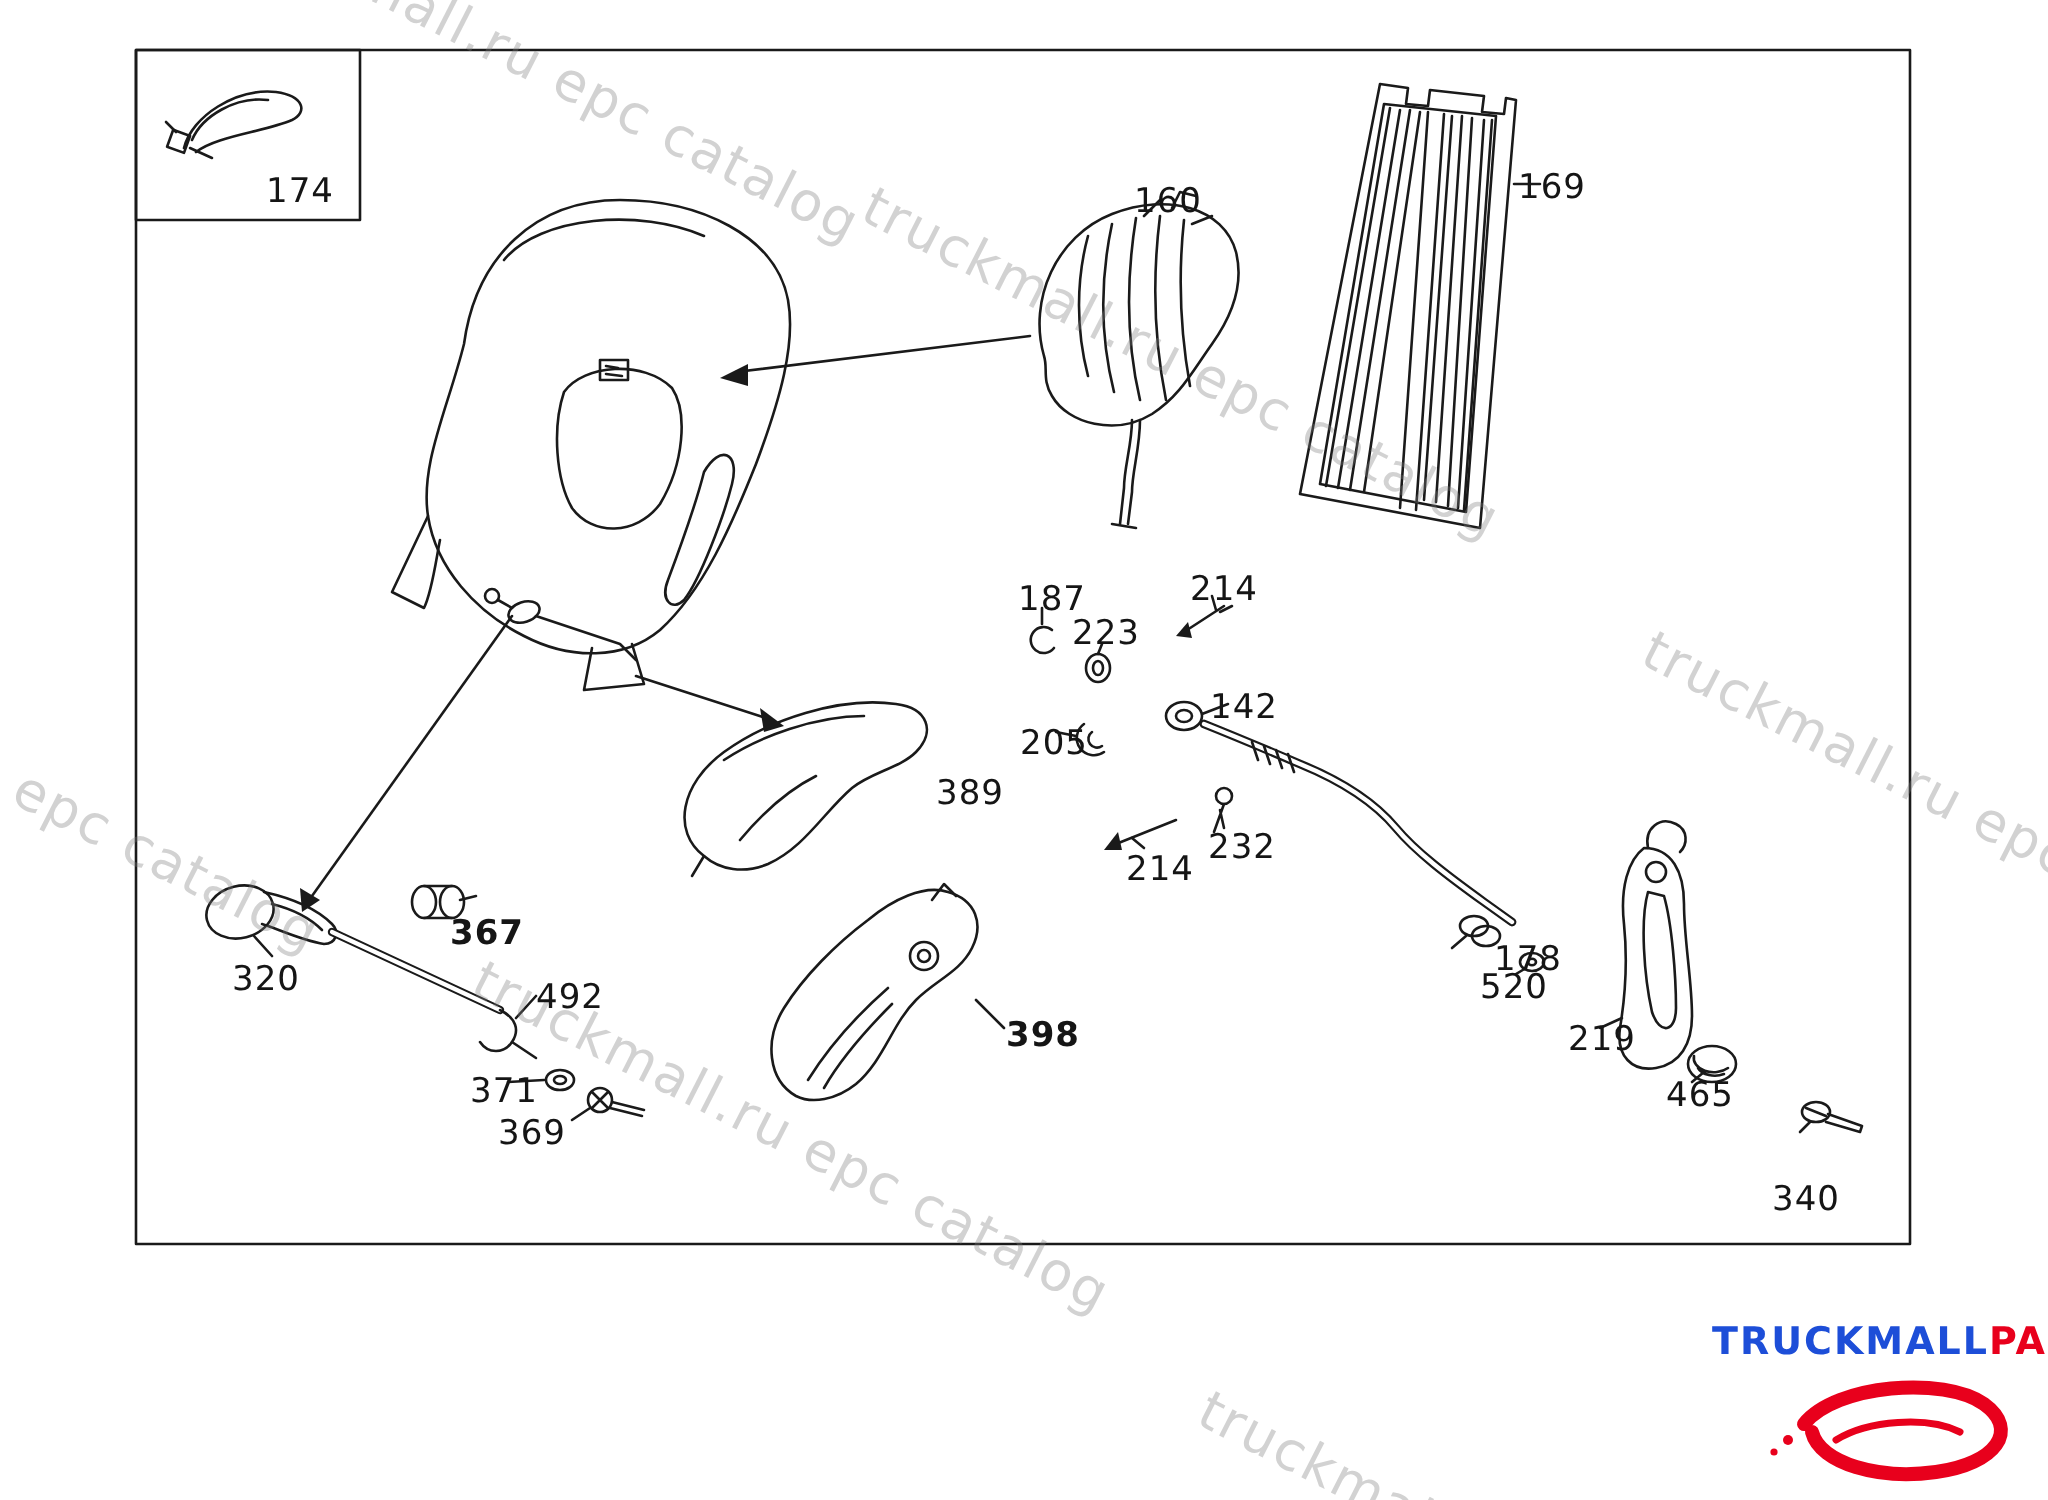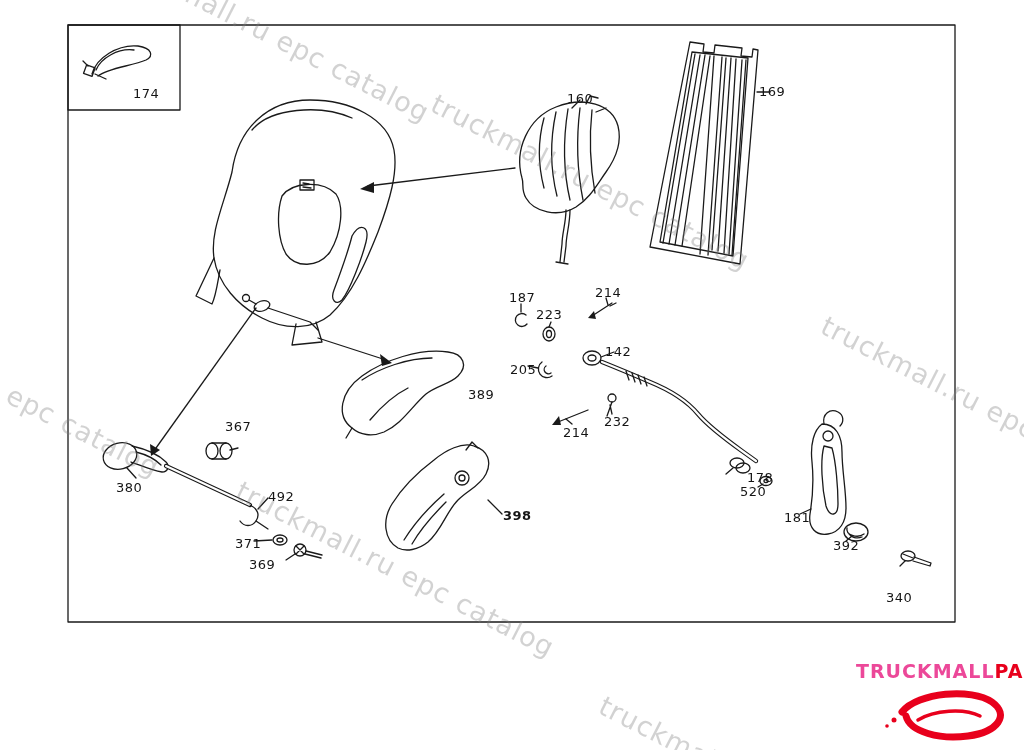--- a/index.html
+++ b/index.html
@@ -6,21 +6,21 @@
   .page{
     position:relative;
     width:1024px;height:750px;
     background:#ffffff;
     overflow:hidden;
     font-family:"DejaVu Sans", sans-serif;
   }
   .diagram-svg{position:absolute;left:0;top:0;}
   .part-label{
     position:absolute;
-    font-size:13px;
+    font-size:17px;
     color:#151515;
     letter-spacing:0.5px;
     white-space:nowrap;
     z-index:4;
   }
   .watermark{
     position:absolute;
     font-size:27px;
     letter-spacing:1px;
     color:rgba(125,125,125,0.35);
@@ -32,21 +32,21 @@
   }
   .logo{
     position:absolute;
     left:856px;top:660px;
     font-size:19px;
     font-weight:bold;
     letter-spacing:1px;
     z-index:5;
     white-space:nowrap;
   }
-  .logo .gray{color:#ec4899;}
+  .logo .gray{color:#1d4ed8;}
   .logo .red{color:#e8001c;}
   .logo-swirl{position:absolute;left:880px;top:680px;z-index:5;}
 </style>
 </head>
 <body>
 
 <div class="page">
 
   <div class="watermark" style="left:120px;top:-60px;">truckmall.ru epc catalog</div>
   <div class="watermark" style="left:440px;top:88px;">truckmall.ru epc catalog</div>
@@ -240,30 +240,30 @@
   <div class="part-label" style="left:567px;top:91px;">160</div>
   <div class="part-label" style="left:759px;top:84px;">169</div>
   <div class="part-label" style="left:509px;top:290px;">187</div>
   <div class="part-label" style="left:536px;top:307px;">223</div>
   <div class="part-label" style="left:595px;top:285px;">214</div>
   <div class="part-label" style="left:510px;top:362px;">205</div>
   <div class="part-label" style="left:605px;top:344px;">142</div>
   <div class="part-label" style="left:468px;top:387px;text-align:center;">389</div>
   <div class="part-label" style="left:563px;top:425px;">214</div>
   <div class="part-label" style="left:604px;top:414px;">232</div>
-  <div class="part-label" style="left:225px;top:419px;">367</div>
-  <div class="part-label" style="left:116px;top:480px;">380</div>
+  <div class="part-label" style="left:225px;top:457px;font-weight:bold;">367</div>
+  <div class="part-label" style="left:116px;top:480px;">320</div>
   <div class="part-label" style="left:268px;top:489px;">492</div>
   <div class="part-label" style="left:235px;top:536px;">371</div>
   <div class="part-label" style="left:249px;top:557px;">369</div>
   <div class="part-label" style="left:503px;top:508px;font-weight:bold;">398</div>
   <div class="part-label" style="left:709px;top:470px;margin-left:38px;">178</div>
   <div class="part-label" style="left:740px;top:484px;">520</div>
-  <div class="part-label" style="left:784px;top:510px;">181</div>
-  <div class="part-label" style="left:833px;top:538px;">392</div>
+  <div class="part-label" style="left:784px;top:510px;">219</div>
+  <div class="part-label" style="left:833px;top:538px;">465</div>
   <div class="part-label" style="left:886px;top:590px;">340</div>
 
   <div class="logo">
     <span class="gray">TRUCKMALL</span><span class="red">PARTS</span>
   </div>
   <svg class="logo-swirl" width="140" height="68" viewBox="0 0 140 68">
     <g fill="none" stroke="#e8001c" stroke-linecap="round">
       <path d="M22,32 C38,12 92,8 112,22 C130,35 118,52 88,56 C60,60 30,52 26,36" stroke-width="7"></path>
       <path d="M38,40 C54,30 84,28 100,36" stroke-width="3.5"></path>
       <circle cx="14" cy="40" r="2.5" fill="#e8001c" stroke="none"></circle>

